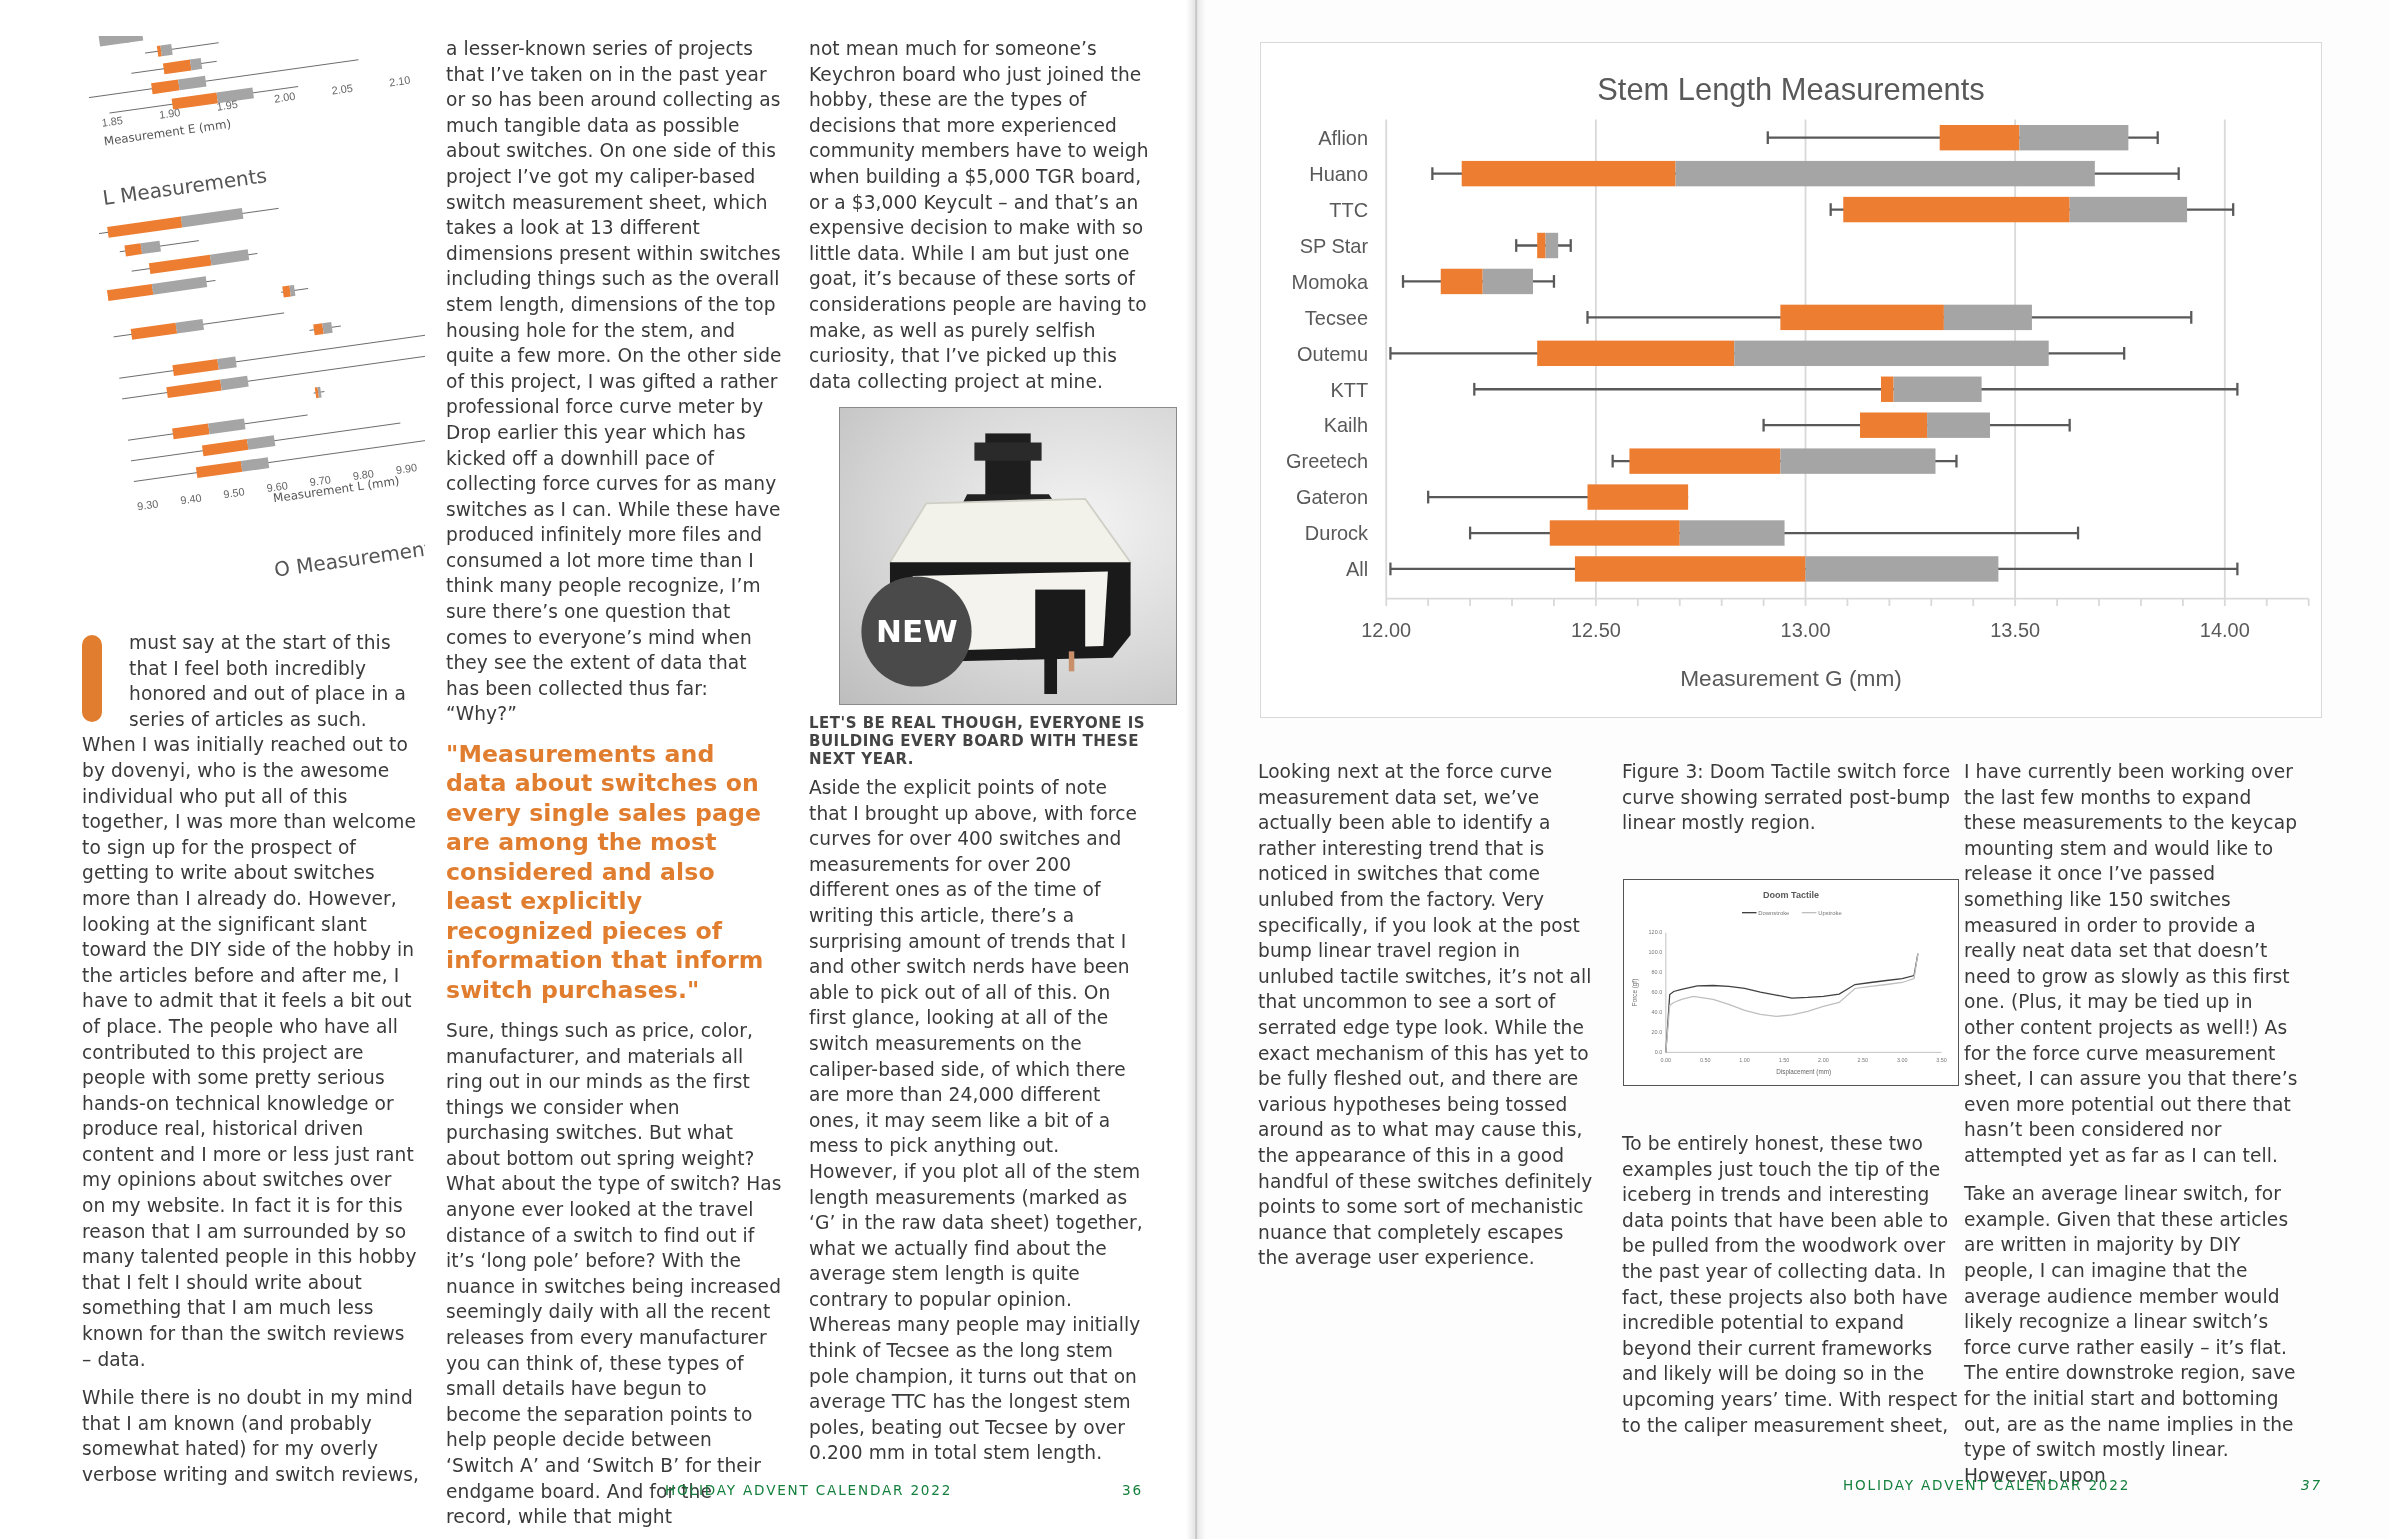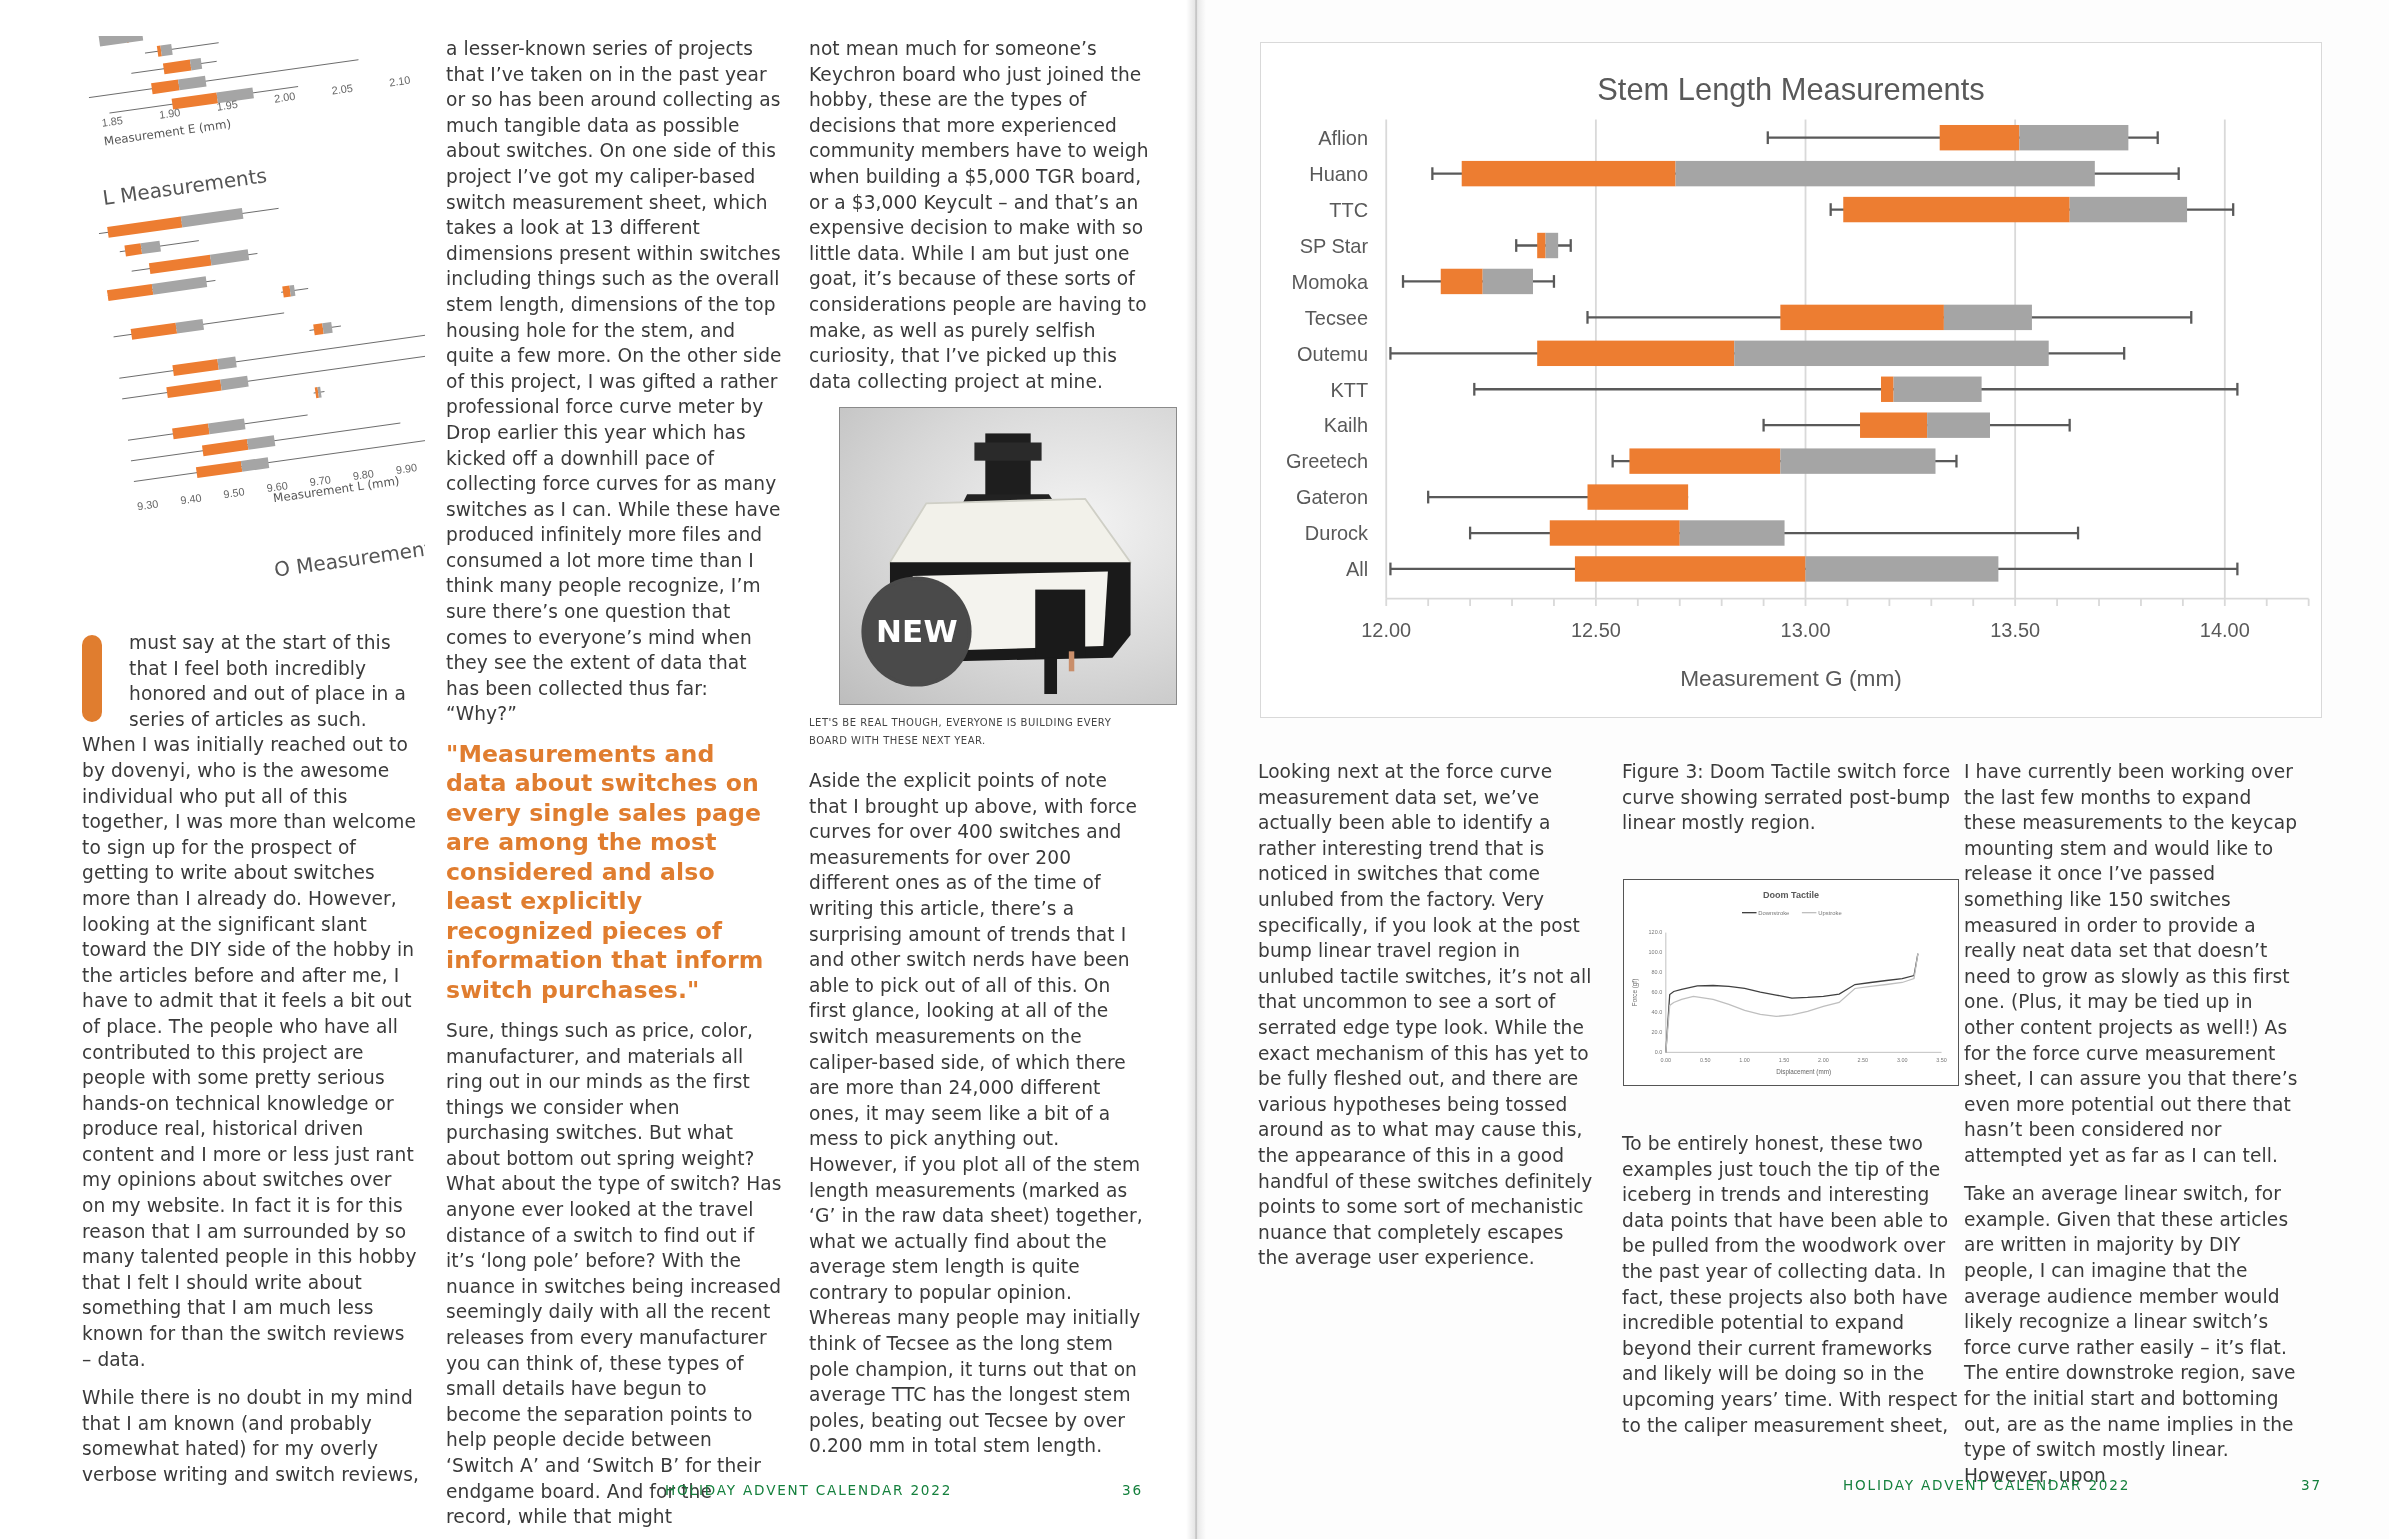--- a/index.html
+++ b/index.html
@@ -28,22 +28,22 @@
 
   .dropcap {
     float: left; width: 20px; height: 87px; margin: 5.4px 27px 0 0;
     background: #e07d2f; border-radius: 10px;
   }
   .pullquote {
     color: #e07d2f; font-weight: bold; font-size: 23.6px; line-height: 29.5px;
     margin: 3.6px 0 12.7px 0; white-space: pre-line;
   }
   .img-caption {
-    font-size: 10px; line-height: 18px; letter-spacing: 0.5px; text-transform: uppercase;
-    color: #444; margin: 9px 0 18px 0; white-space: pre-line;
+    font-size: 15px; line-height: 18px; letter-spacing: 0.5px; text-transform: uppercase;
+    color: #444; margin: 9px 0 7px 0; white-space: pre-line; font-weight: bold;
   }
   .switch-photo {
     position: relative; width: 336px; height: 296px; border: 1.8px solid #8a8a8a;
     background: radial-gradient(ellipse at 70% 40%, #f4f4f4 0%, #d8d8d8 55%, #bdbdbd 100%);
     overflow: hidden; margin-top: 11px; margin-left: 30px;
   }
   .new-badge {
     position: absolute; left: 25.4px; top: 172px; width: 103px; height: 103px;
     background: #4a4a4a; border-radius: 50%;
     color: #fff; font-weight: bold; font-size: 31px; line-height: 103px; text-align: center;
@@ -350,14 +350,14 @@
 <div class="col c6b">
   <p>To be entirely honest, these two examples just touch the tip of the iceberg in trends and interesting data points that have been able to be pulled from the woodwork over the past year of collecting data. In fact, these projects also both have incredible potential to expand beyond their current frameworks and likely will be doing so in the upcoming years’ time. With respect to the caliper measurement sheet,</p>
 </div>
 
 <div class="col c7">
   <p>I have currently been working over the last few months to expand these measurements to the keycap mounting stem and would like to release it once I’ve passed something like 150 switches measured in order to provide a really neat data set that doesn’t need to grow as slowly as this first one. (Plus, it may be tied up in other content projects as well!) As for the force curve measurement sheet, I can assure you that there’s even more potential out there that hasn’t been considered nor attempted yet as far as I can tell.</p>
   <p>Take an average linear switch, for example. Given that these articles are written in majority by DIY people, I can imagine that the average audience member would likely recognize a linear switch’s force curve rather easily – it’s flat. The entire downstroke region, save for the initial start and bottoming out, are as the name implies in the type of switch mostly linear. However, upon</p>
 </div>
 
 <div class="footer" style="left:1843px;top:1477px;">HOLIDAY ADVENT CALENDAR 2022</div>
-<div class="footer" style="left:2301px;top:1477px;">37</div>
+<div class="footer" style="left:2301px;top:1477px;font-style:italic;">37</div>
 
 
 </body></html>

